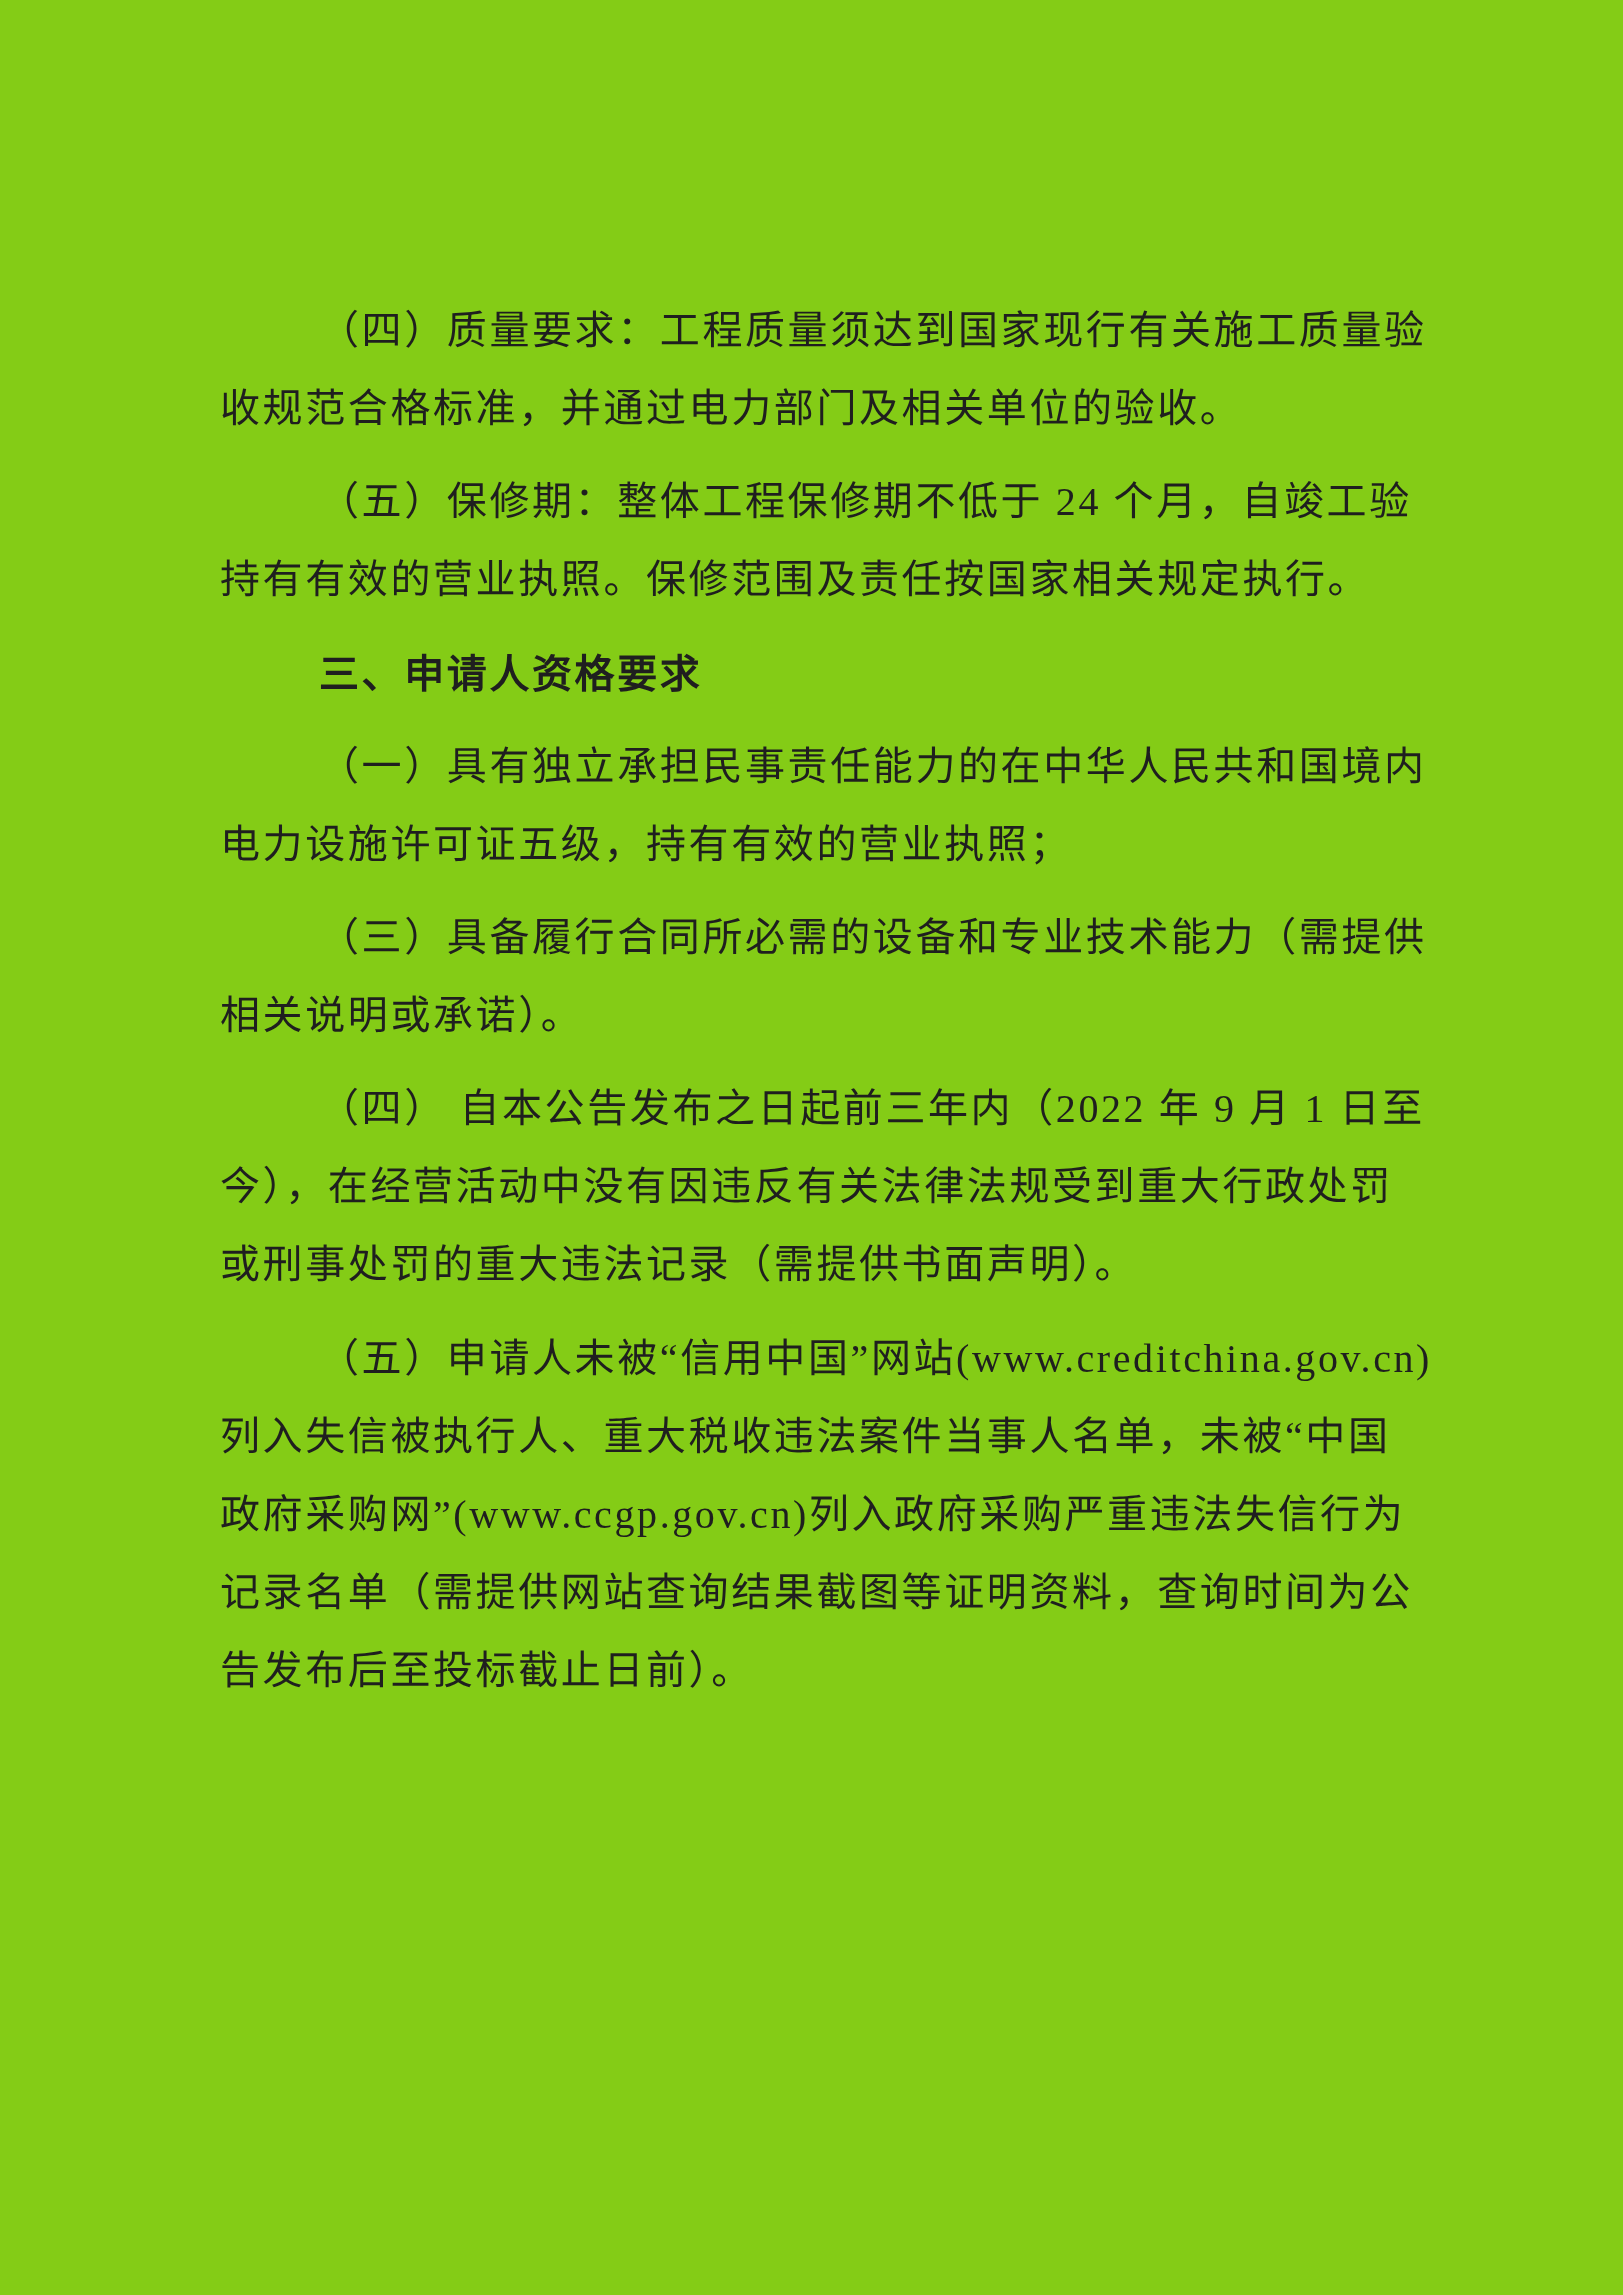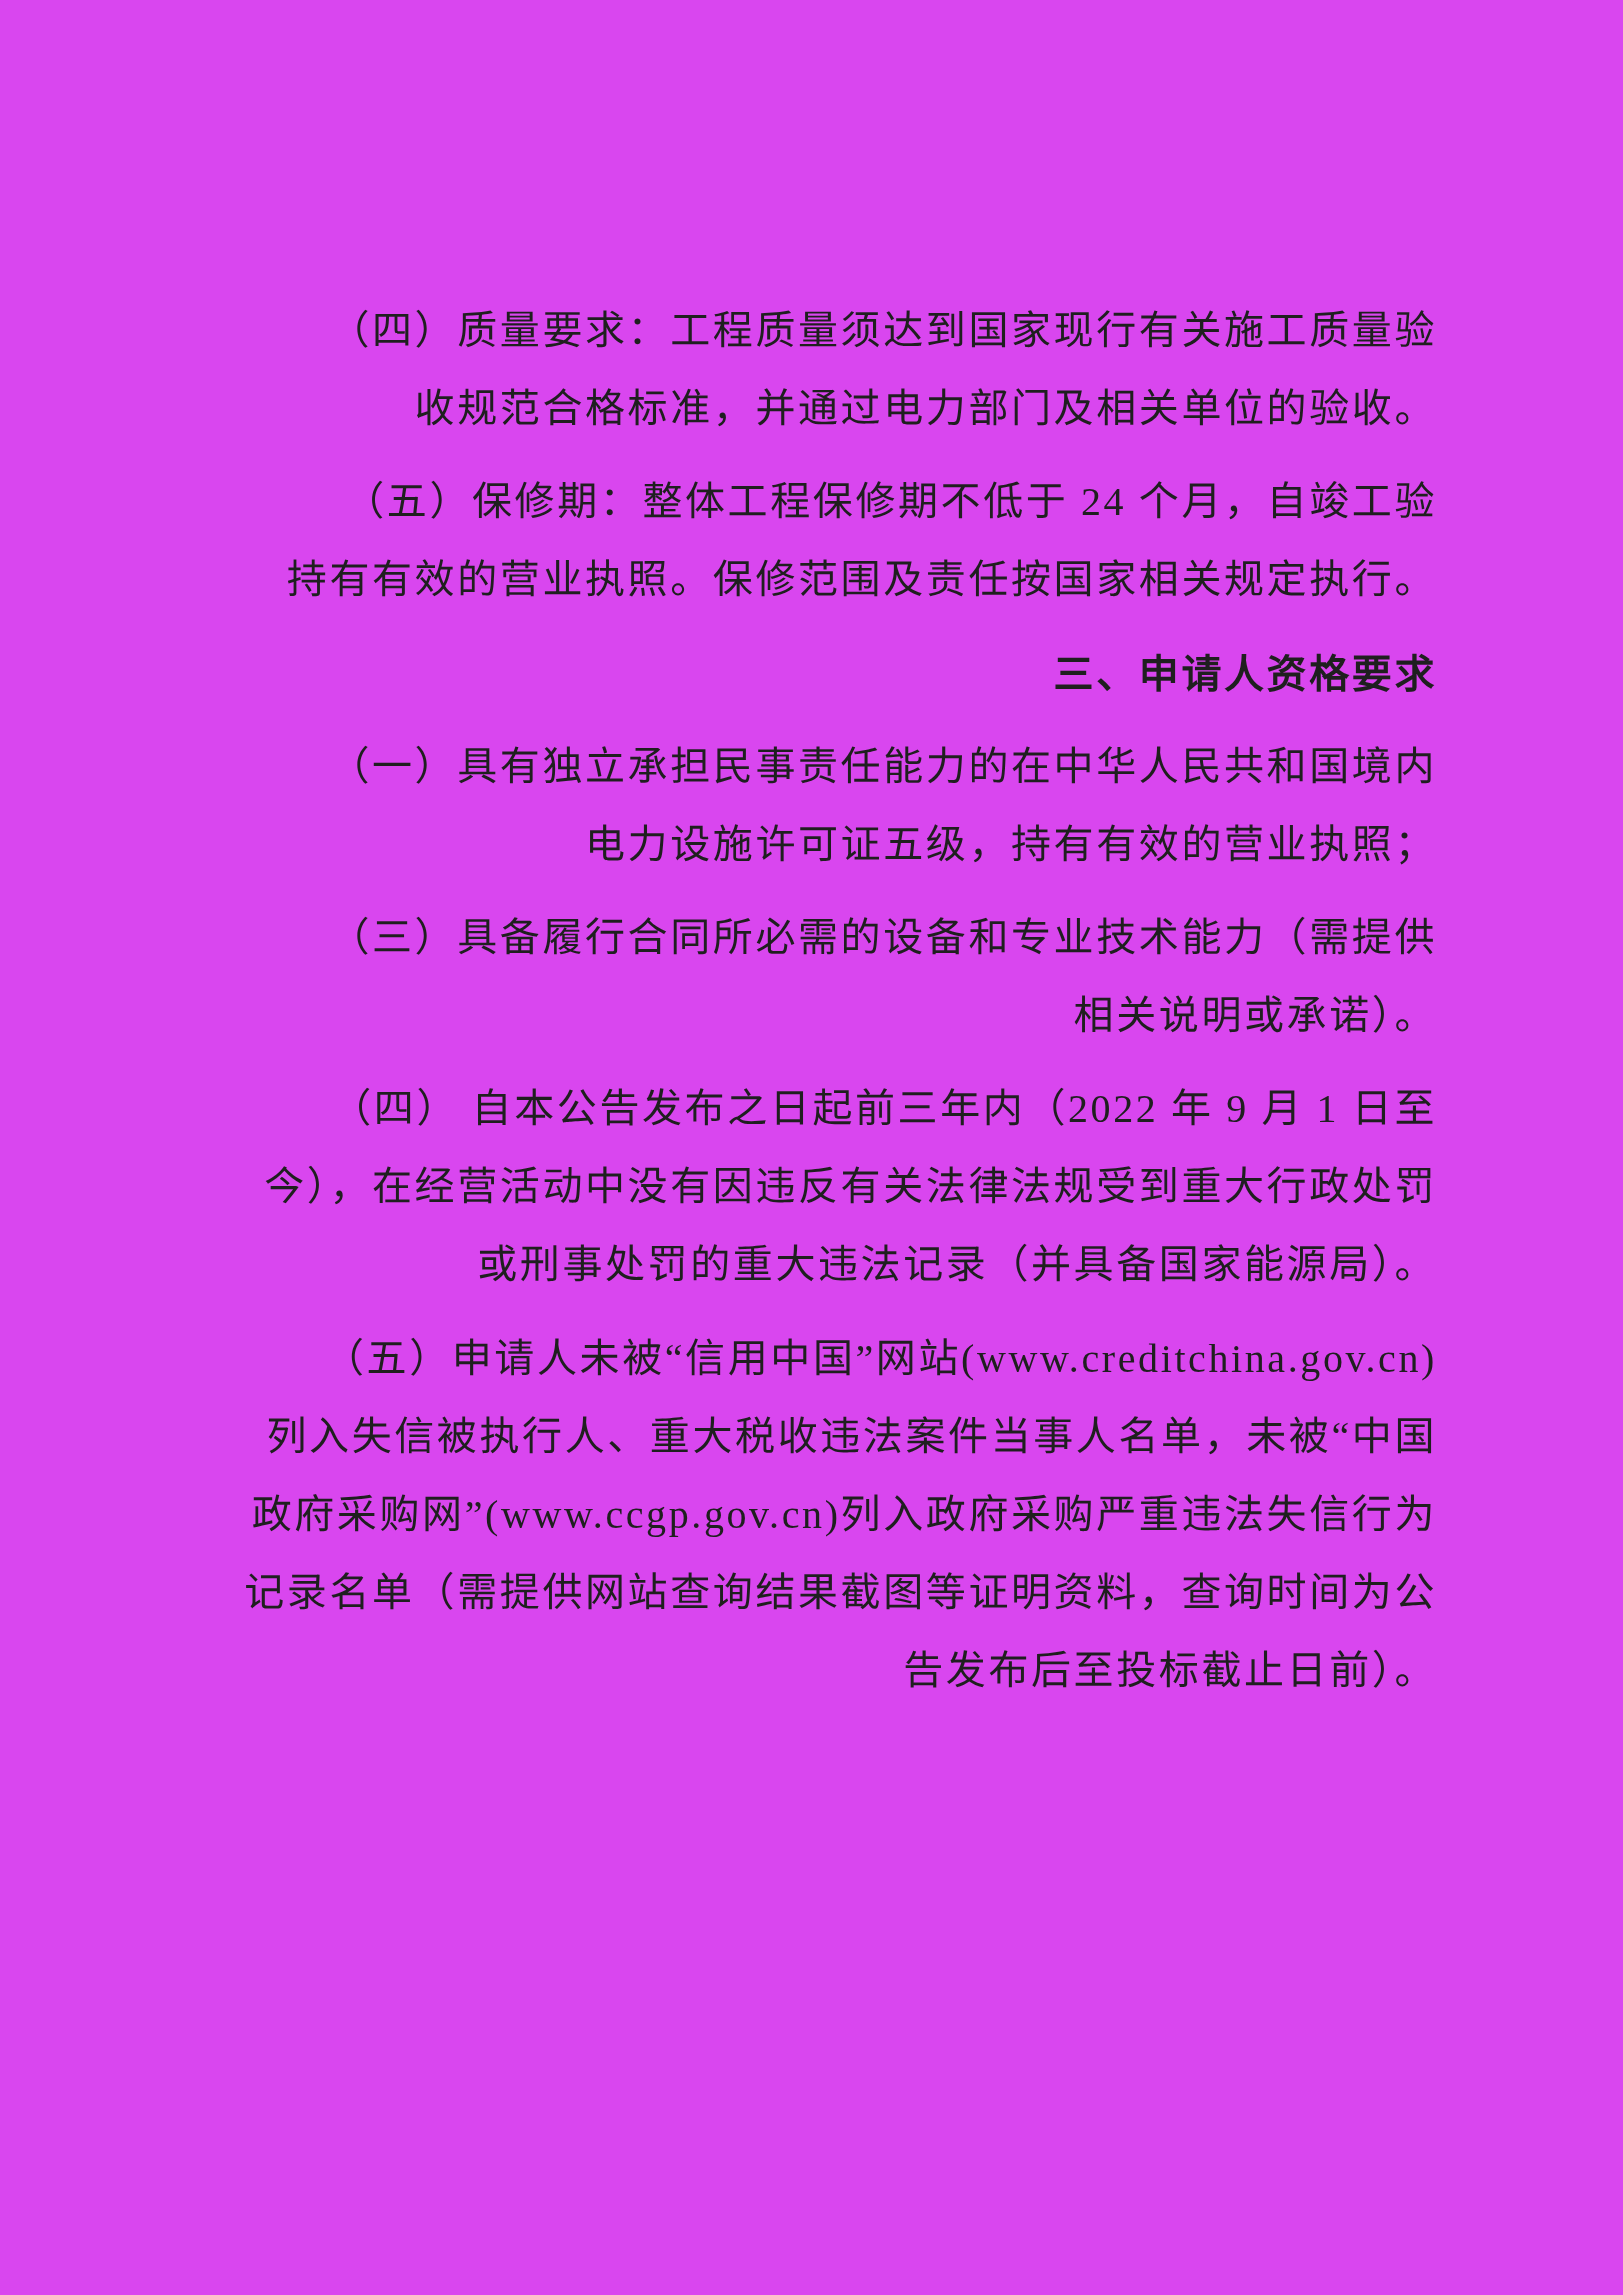--- a/index.html
+++ b/index.html
@@ -10,22 +10,21 @@
     width: 1623px;
     height: 2295px;
     background: #ffffff;
     position: relative;
     overflow: hidden;
     font-family: "Liberation Serif", "DejaVu Serif", serif;
   }
   .page {
     position: absolute;
     inset: 0;
-    background: #d946ef;
-    text-align: right;
+    background: #84cc16;
   }
   .content {
     position: absolute;
     left: 220px;
     top: 292px;
     width: 1217px;
     color: #1f1f1f;
     font-size: 40px;
     letter-spacing: 2.6px;
     line-height: 78px;
@@ -72,21 +71,21 @@
 
 
     <div class="para">
       <div class="line indent">（三）具备履行合同所必需的设备和专业技术能力（需提供</div>
       <div class="line">相关说明或承诺）。</div>
     </div>
 
     <div class="para">
       <div class="line indent">（四） 自本公告发布之日起前三年内（2022 年 9 月 1 日至</div>
       <div class="line">今），在经营活动中没有因违反有关法律法规受到重大行政处罚</div>
-      <div class="line">或刑事处罚的重大违法记录（并具备国家能源局）。</div>
+      <div class="line">或刑事处罚的重大违法记录（需提供书面声明）。</div>
     </div>
 
     <div class="para">
       <div class="line indent">（五）申请人未被“信用中国”网站(www.creditchina.gov.cn)</div>
       <div class="line">列入失信被执行人、重大税收违法案件当事人名单，未被“中国</div>
       <div class="line">政府采购网”(www.ccgp.gov.cn)列入政府采购严重违法失信行为</div>
       <div class="line">记录名单（需提供网站查询结果截图等证明资料，查询时间为公</div>
       <div class="line">告发布后至投标截止日前）。</div>
     </div>
 

